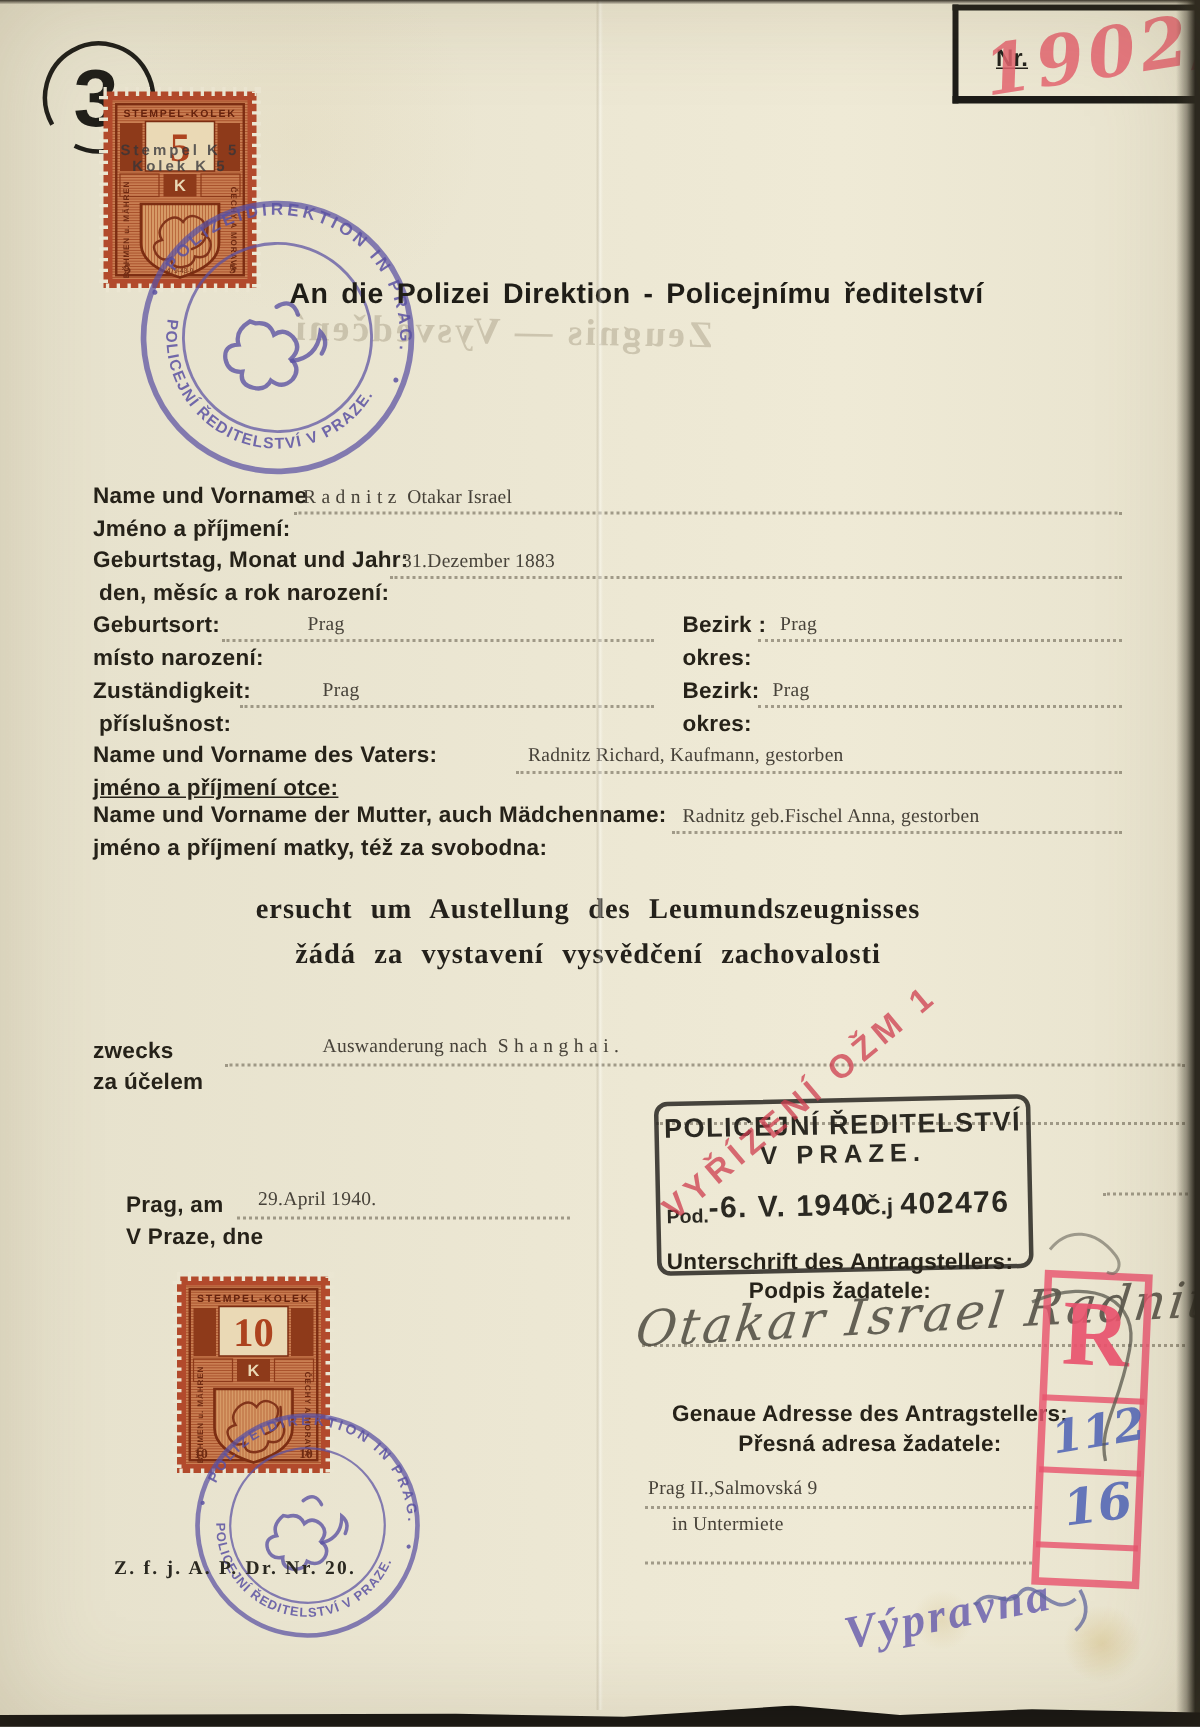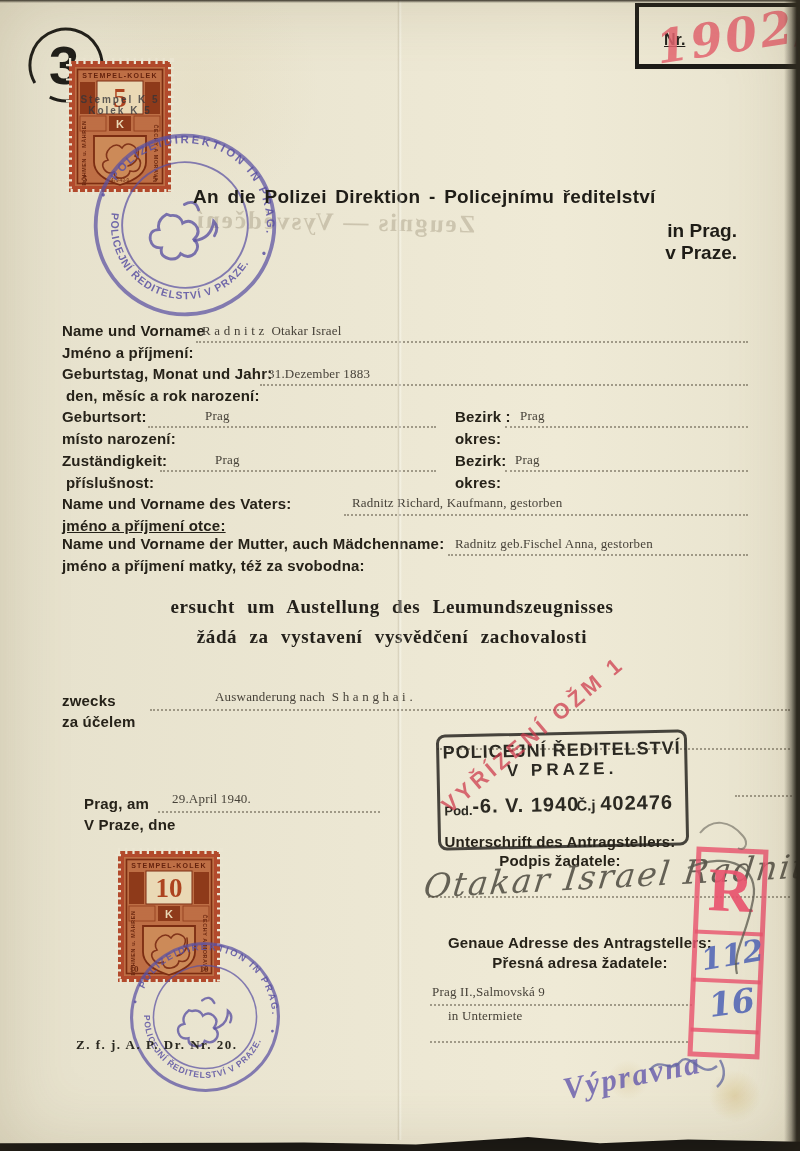--- a/index.html
+++ b/index.html
@@ -140,24 +140,20 @@
     <path class="lionp" d="M115,112 q16,-8 12,-26 q8,4 6,14"></path>
     <path class="lionp" d="M92,80 q8,-10 16,0"></path>
   </svg>
 
   <div class="nrbox">
     <span class="nrlabel">Nr.</span>
   </div>
   <div class="rednr">1902/a</div>
 
   <div class="mainhdr" style="left:193px;top:186px;">An die Polizei Direktion - Policejnímu ředitelství</div>
-  <div class="placeblk" style="left:560px;top:220px;width:177px;">
-    <div>in Prag.</div>
-    <div>v Praze.</div>
-  </div>
 
   <div class="lde" style="left:62px;top:322px;">Name und Vorname</div>
   <div class="typed" style="left:202px;top:323px;">R a d n i t z  Otakar Israel</div>
   <div class="dl" style="left:196px;top:341px;width:552px;"></div>
   <div class="lcs" style="left:62px;top:344px;">Jméno a příjmení:</div>
 
   <div class="lde" style="left:62px;top:365px;">Geburtstag, Monat und Jahr:</div>
   <div class="typed" style="left:268px;top:366px;">31.Dezember 1883</div>
   <div class="dl" style="left:260px;top:384px;width:488px;"></div>
   <div class="lcs" style="left:66px;top:387px;text-align:center;">den, měsíc a rok narození:</div>

